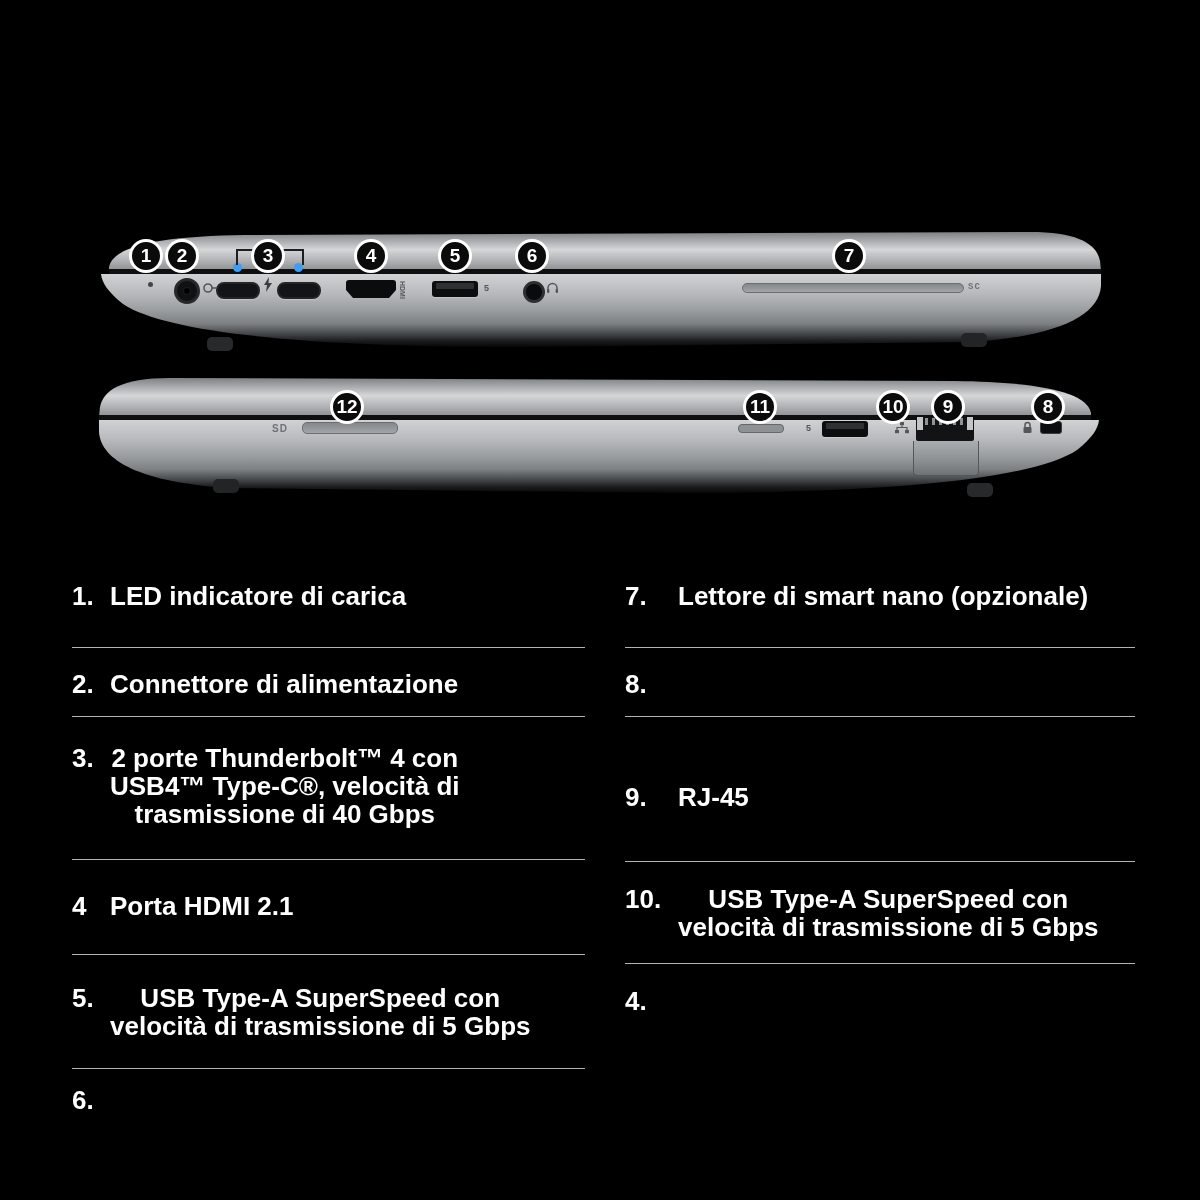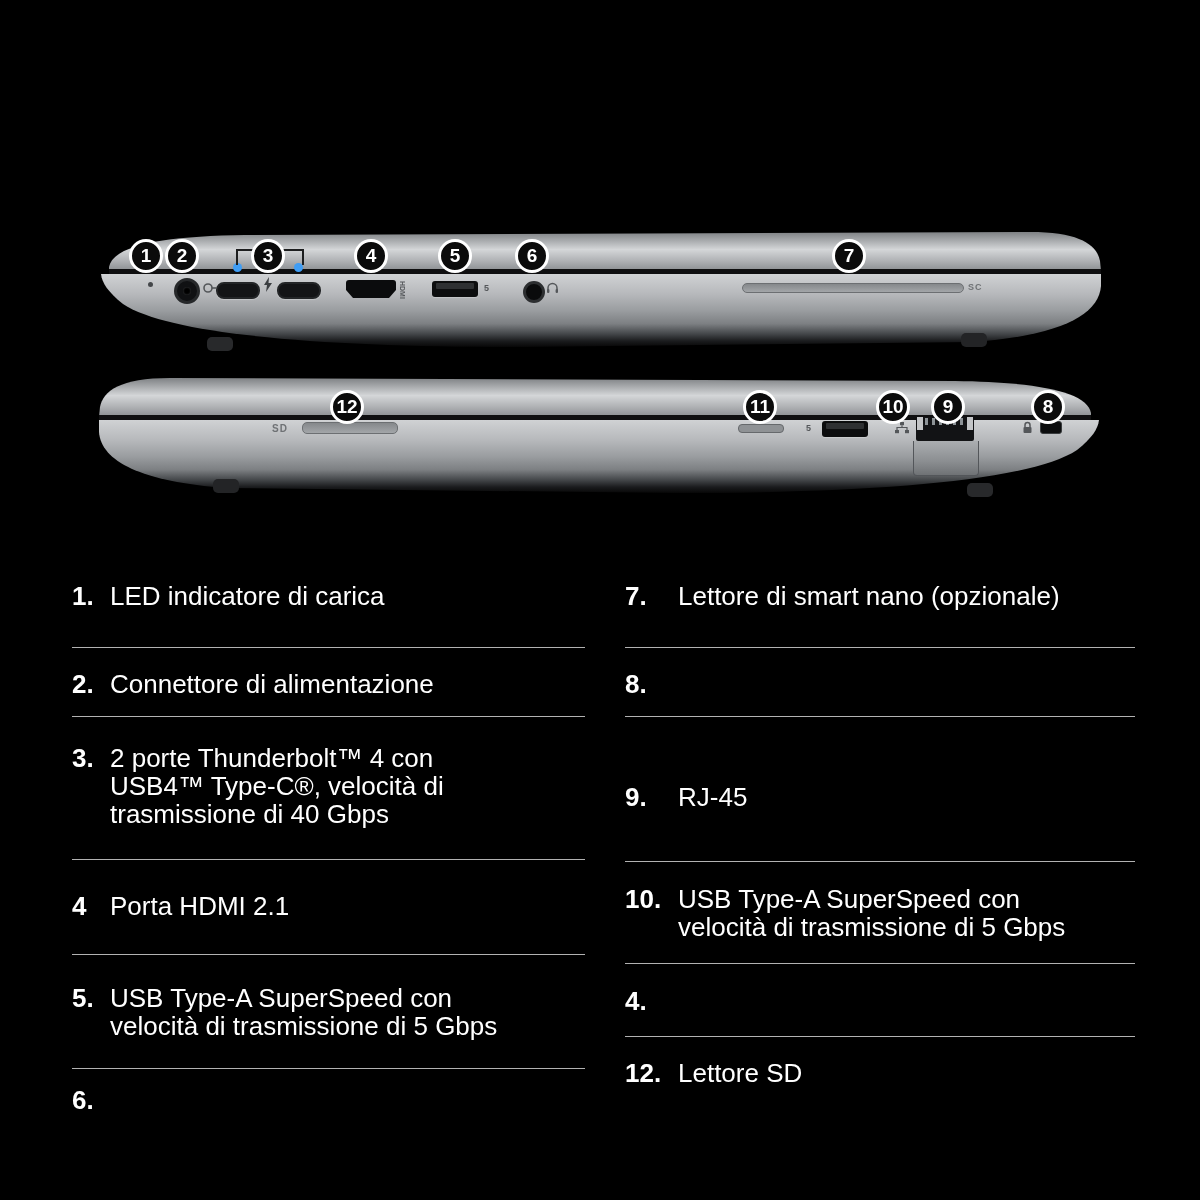--- a/index.html
+++ b/index.html
@@ -51,21 +51,21 @@
 
   
   .legend-col{position:absolute;top:570px;color:#fff;}
   .col-left{left:72px;width:513px;}
   .col-right{left:625px;width:510px;}
   .port-item{display:flex;border-bottom:1px solid #b2b2b2;}
   .port-item:last-child{border-bottom:none;}
   .port-item .num{flex:0 0 auto;font-size:26px;font-weight:bold;line-height:28px;}
   .col-left .num{width:38px;}
   .col-right .num{width:53px;}
-  .port-item .desc{font-size:26px;font-weight:normal;line-height:28px;white-space:pre-line;}
+  .port-item .desc{font-size:26px;font-weight:bold;line-height:28px;white-space:pre-line;text-align:center;}
   .col-left .port-item:nth-child(1){padding:12px 0 37px;}
   .col-left .port-item:nth-child(2){padding:22px 0 18px;}
   .col-left .port-item:nth-child(3){padding:27px 0 31px;}
   .col-left .port-item:nth-child(4){padding:32px 0 34px;}
   .col-left .port-item:nth-child(5){padding:29px 0 28px;}
   .col-left .port-item:nth-child(6){padding:17px 0 0;}
   .col-right .port-item:nth-child(1){padding:12px 0 37px;}
   .col-right .port-item:nth-child(2){padding:22px 0 18px;}
   .col-right .port-item:nth-child(3){padding:66px 0 50px;}
   .col-right .port-item:nth-child(4){padding:23px 0 22px;}
@@ -130,21 +130,21 @@
   <div class="abs etch" style="left:484px;top:283px;font-size:9px;">5</div>
 
   <div class="abs jack" style="left:523px;top:281px;"></div>
   <svg class="abs" style="left:546px;top:281px;" width="13" height="13" viewBox="0 0 13 13">
     <path d="M 2,10 L 2,7 A 4.5,4.5 0 0 1 11,7 L 11,10" fill="none" stroke="#54575a" stroke-width="1.5"></path>
     <rect x="1" y="8" width="2.4" height="4" rx="1" fill="#54575a"></rect>
     <rect x="9.6" y="8" width="2.4" height="4" rx="1" fill="#54575a"></rect>
   </svg>
 
   <div class="abs slot" style="left:742px;top:283px;width:220px;height:8px;"></div>
-  <div class="abs etch-label" style="left:968px;top:282px;font-size:9px;">SC</div>
+  <div class="abs etch-label" style="left:968px;top:282px;font-size:9px;font-family:Liberation Mono, monospace;">SC</div>
 
   <div class="badge" style="left:129px;top:239px;">1</div>
   <div class="badge" style="left:165px;top:239px;">2</div>
   <div class="badge" style="left:251px;top:239px;">3</div>
   <div class="badge" style="left:354px;top:239px;">4</div>
   <div class="badge" style="left:438px;top:239px;">5</div>
   <div class="badge" style="left:515px;top:239px;">6</div>
   <div class="badge" style="left:832px;top:239px;">7</div>
 
   <svg class="laptop mirrored" style="left:95px;top:375px;" viewBox="0 0 1010 132">
@@ -234,19 +234,15 @@
       <span class="desc">RJ-45</span>
     </div>
     <div class="port-item">
       <span class="num">10.</span>
       <span class="desc">USB Type-A SuperSpeed con
 velocità di trasmissione di 5 Gbps</span>
     </div>
     <div class="port-item">
       <span class="num">4.</span>
     </div>
-    <div class="port-item">
-      <span class="num">12.</span>
-      <span class="desc">Lettore SD</span>
-    </div>
   </div>
 
 </div>
 
 </body></html>

